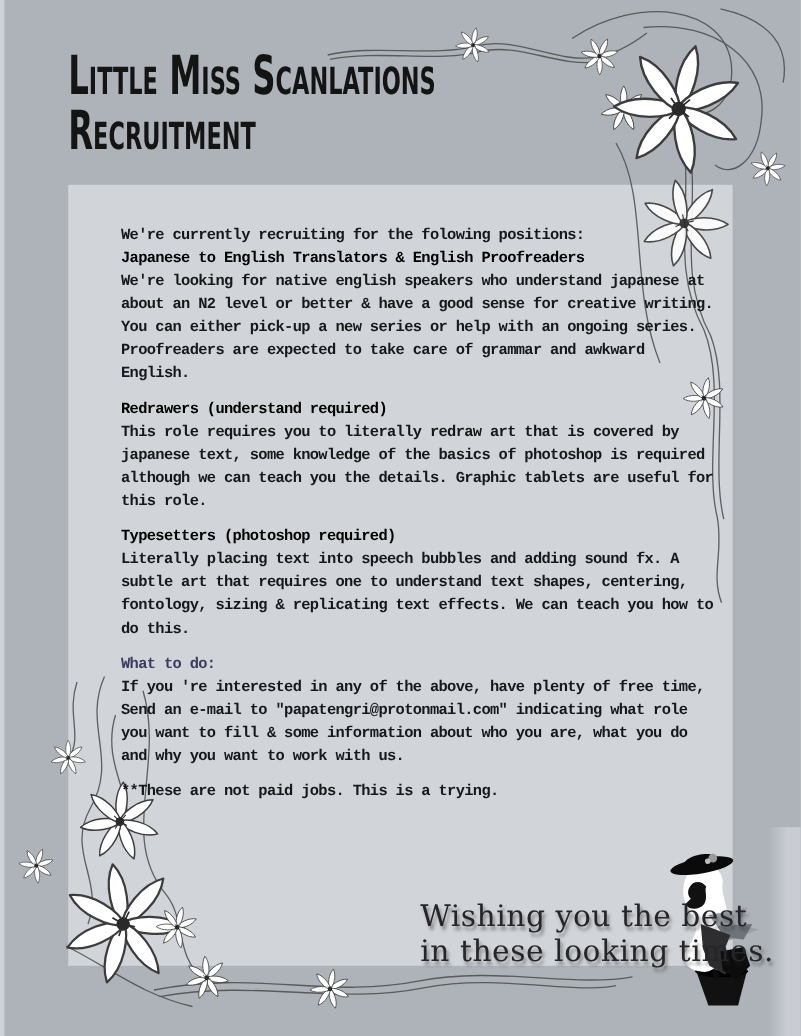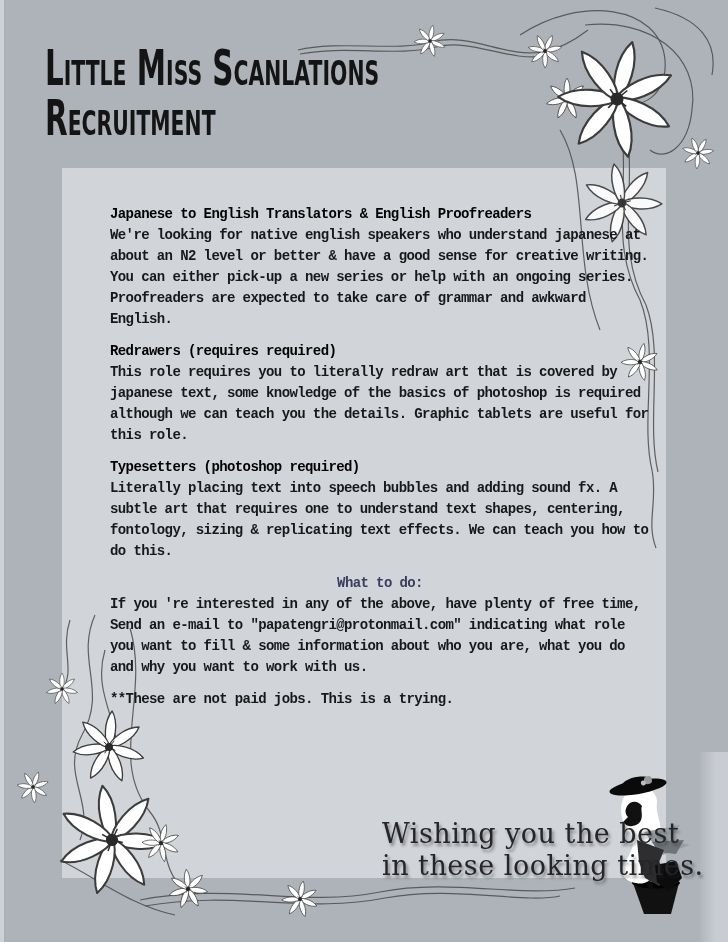--- a/index.html
+++ b/index.html
@@ -7,36 +7,36 @@
     width:728px;height:942px;position:relative;overflow:hidden;
     background:#aeb3b9;
     font-family:"Liberation Mono", monospace;
   }
   .left-strip{position:absolute;left:0;top:0;width:4px;height:942px;background:#d3d6da;opacity:.85;}
   .content-box{position:absolute;left:62px;top:168px;width:604px;height:710px;background:#d1d4d8;}
   .right-band{position:absolute;left:698px;top:752px;width:30px;height:190px;
     background:linear-gradient(to right, rgba(230,233,237,0), #c9cdd3 60%);}
   .decor-layer{position:absolute;left:0;top:0;width:728px;height:942px;z-index:2;pointer-events:none;}
   .title{
-    position:absolute;left:45px;top:44px;z-index:5;color:#141414;
+    position:absolute;left:62px;top:44px;z-index:5;color:#141414;
     font-family:"DejaVu Sans", sans-serif;font-weight:bold;
     font-variant:small-caps;
   }
   .title .tline{display:block;font-size:49px;line-height:50px;letter-spacing:0px;
     transform:scaleX(0.60);transform-origin:0 0;white-space:nowrap;}
   .text-col{
     position:absolute;left:110px;top:204px;width:540px;z-index:4;
     font-weight:bold;font-size:14px;line-height:21px;letter-spacing:-0.6px;
     color:#17181a;
   }
   .text-col p,.text-col h2{margin:0;font-size:inherit;line-height:inherit;font-weight:inherit;}
   .intro{margin-bottom:16px;}
   .section{margin-bottom:11px;}
   .section .sec-heading{color:#000000;}
-  .section.navy .sec-heading{color:#3c3c60;text-align:center;}
+  .section.navy .sec-heading{color:#3c3c60;}
   .note{margin-top:20px;}
   .closing{
     position:absolute;left:382px;top:818px;z-index:4;
     font-family:"DejaVu Serif", serif;
     font-size:27px;line-height:32px;color:#26262a;letter-spacing:.5px;
     text-shadow:2px 3px 3px rgba(40,40,40,.45);
     white-space:nowrap;
   }
   .figure{position:absolute;left:600px;top:770px;width:100px;height:150px;z-index:3;}
 </style>
@@ -104,28 +104,29 @@
   <use href="#flw" transform="translate(188,889) scale(0.52) rotate(-5)"></use>
   <use href="#flw" transform="translate(300,899) scale(0.48) rotate(10)"></use>
 </svg>
 
 <div class="title">
   <span class="tline">Little Miss Scanlations</span>
   <span class="tline">Recruitment</span>
 </div>
 
 <div class="text-col">
+  <p class="intro">We're currently recruiting for the folowing positions:</p>
 
   <div class="section">
     <h2 class="sec-heading">Japanese to English Translators &amp; English Proofreaders</h2>
     <p class="sec-body">We're looking for native english speakers who understand japanese at about an N2 level or better &amp; have a good sense for creative writing. You can either pick-up a new series or help with an ongoing series. Proofreaders are expected to take care of grammar and awkward English.</p>
   </div>
 
   <div class="section">
-    <h2 class="sec-heading">Redrawers (requires required)</h2>
+    <h2 class="sec-heading">Redrawers (understand required)</h2>
     <p class="sec-body">This role requires you to literally redraw art that is covered by japanese text, some knowledge of the basics of photoshop is required although we can teach you the details. Graphic tablets are useful for this role.</p>
   </div>
 
   <div class="section">
     <h2 class="sec-heading">Typesetters (photoshop required)</h2>
     <p class="sec-body">Literally placing text into speech bubbles and adding sound fx. A subtle art that requires one to understand text shapes, centering, fontology, sizing &amp; replicating text effects. We can teach you how to do this.</p>
   </div>
 
   <div class="section navy">
     <h2 class="sec-heading">What to do:</h2>

